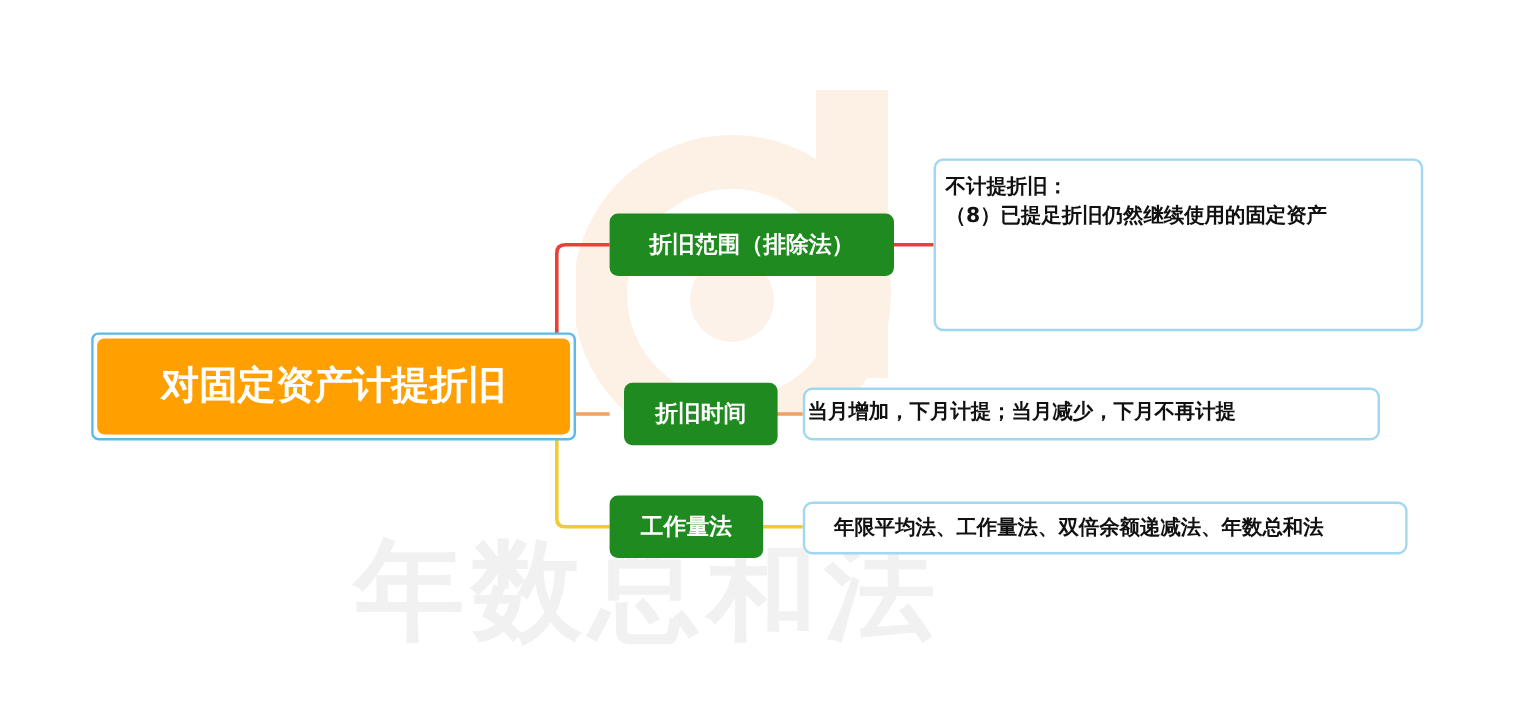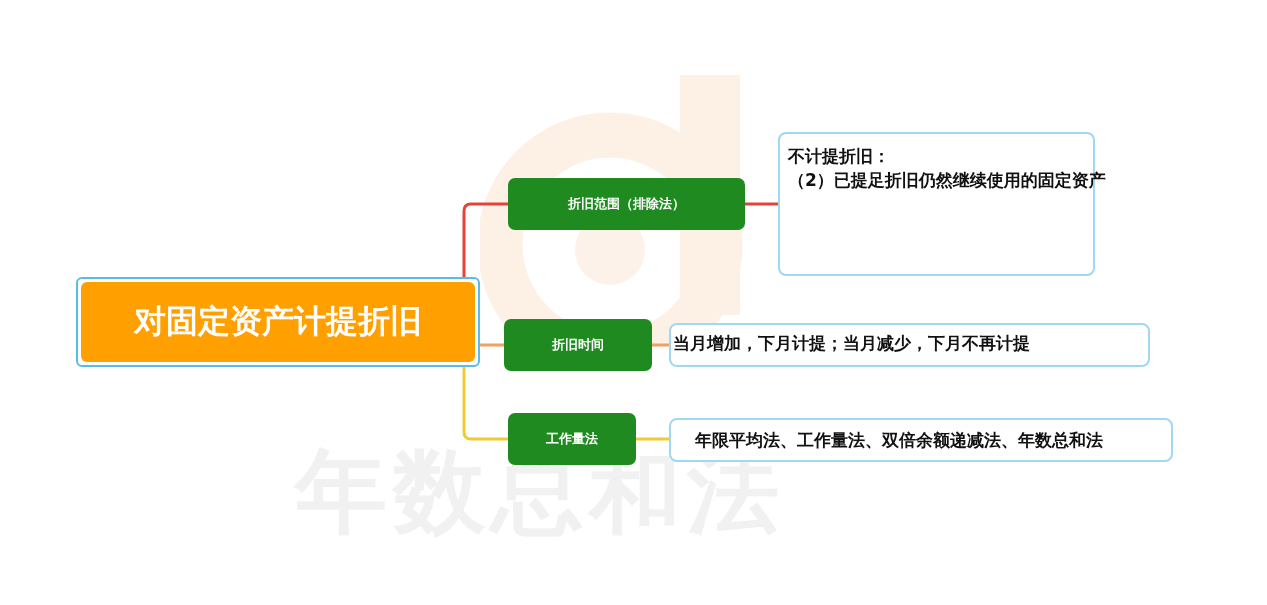--- a/index.html
+++ b/index.html
@@ -6,21 +6,21 @@
   body { width:1267px; height:605px; background:#ffffff; position:relative; overflow:hidden;
          font-family:"DejaVu Sans","Liberation Sans",sans-serif; }
   .wm-logo { position:absolute; left:480px; top:75px; width:280px; height:270px; pointer-events:none; }
   .wm-text { position:absolute; left:295px; top:430px; font-size:92px; font-weight:bold; color:#f1f1f1;
              letter-spacing:6px; white-space:nowrap; pointer-events:none; }
   svg.lines { position:absolute; left:0; top:0; }
   .root { position:absolute; left:50px; top:277px; width:404px; height:90px; border:2px solid #5bbbe8;
           border-radius:6px; box-sizing:border-box; padding:3px; background:#fff;margin-left:26px; }
   .root-inner { width:100%; height:100%; background:#ff9f00; border-radius:6px; display:flex;
                 align-items:center; justify-content:center; color:#fff; font-size:32px; font-weight:bold; }
-  .branch { position:absolute; background:#1f8a1f; color:#fff; font-weight:bold; font-size:13px;
+  .branch { position:absolute; background:#1f8a1f; color:#fff; font-weight:bold; font-size:19px;
             border-radius:7px; display:flex; align-items:center; justify-content:center; }
   .leaf { position:absolute; border:2px solid #9fd8f0; border-radius:8px; background:#fff;
           box-sizing:border-box; color:#111; font-weight:bold; font-size:17px; }
   .leaf .row { white-space:nowrap; line-height:24px; }
 </style>
 </head>
 <body>
 
 <svg class="wm-logo" viewBox="0 0 280 270">
   <rect x="200" y="0" width="60" height="240" fill="#fdf1e6"></rect>
@@ -37,26 +37,26 @@
   <path d="M745 204 H778" stroke="#e8413a" stroke-width="3" fill="none"></path>
   <path d="M636 345 H669" stroke="#f0a060" stroke-width="3" fill="none"></path>
   <path d="M636 439 H669" stroke="#f0cc30" stroke-width="3" fill="none"></path>
 </svg>
 
 <div class="root">
   <div class="root-inner">对固定资产计提折旧</div>
 </div>
 
 <div class="branch" style="left:508px;top:178px;width:237px;height:52px;">折旧范围（排除法）</div>
-<div class="leaf" style="left:778px;top:132px;width:317px;height:144px;padding:10px 8px;">
+<div class="leaf" style="left:778px;top:132px;width:408px;height:144px;padding:10px 8px;">
   <div class="row">不计提折旧：</div>
-  <div class="row">（2）已提足折旧仍然继续使用的固定资产</div>
+  <div class="row">（8）已提足折旧仍然继续使用的固定资产</div>
 </div>
 
-<div class="branch" style="left:504px;top:319px;width:148px;height:52px;text-align:right;">折旧时间</div>
+<div class="branch" style="left:520px;top:319px;width:128px;height:52px;text-align:right;">折旧时间</div>
 <div class="leaf" style="left:669px;top:323px;width:481px;height:44px;padding:8px 2px;font-family:Liberation Mono, monospace;">
   <div class="row">当月增加，下月计提；当月减少，下月不再计提</div>
 </div>
 
 <div class="branch" style="left:508px;top:413px;width:128px;height:52px;">工作量法</div>
 <div class="leaf" style="left:669px;top:418px;width:504px;height:44px;padding:8px 24px;">
   <div class="row">年限平均法、工作量法、双倍余额递减法、年数总和法</div>
 </div>
 
 </body></html>

